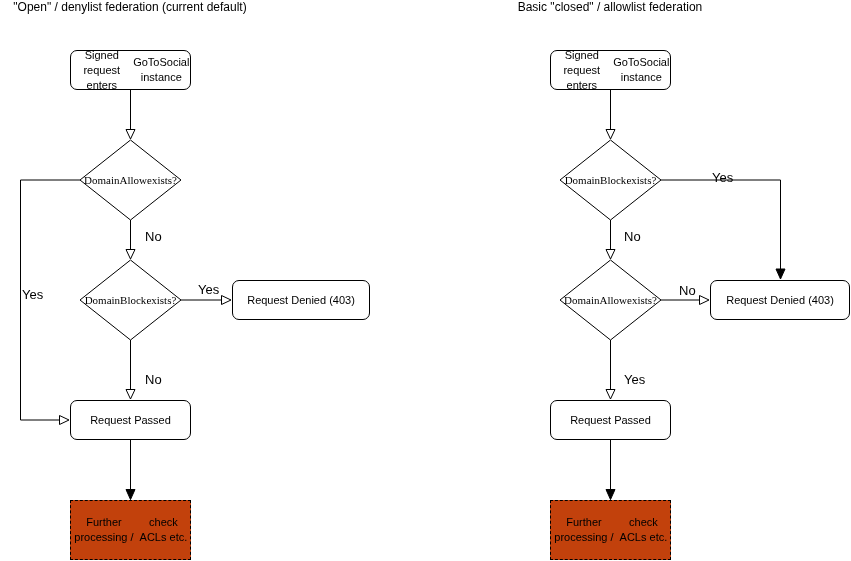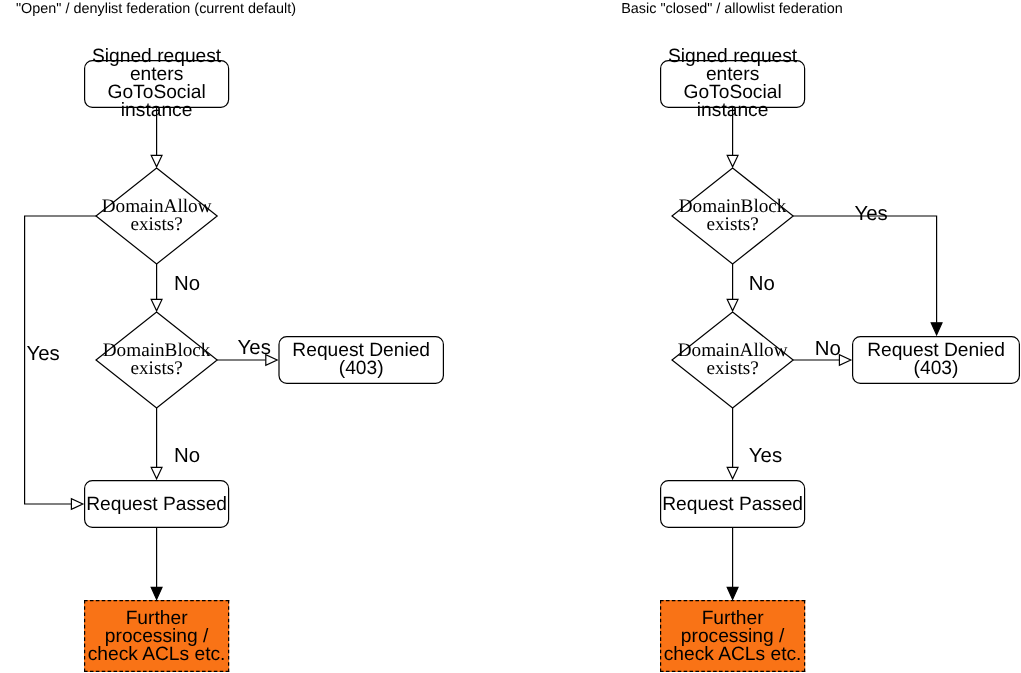--- a/index.html
+++ b/index.html
@@ -3,27 +3,27 @@
 <meta charset="utf-8">
 <style>
   html,body{margin:0;padding:0;background:#ffffff;}
   .canvas{position:relative;width:851px;height:561px;background:#ffffff;overflow:hidden;
           font-family:"Liberation Sans",sans-serif;color:#000000;}
   svg.wires{position:absolute;left:0;top:0;display:block;}
   .wire{fill:none;stroke:#000000;stroke-width:1;}
   .shape{fill:#ffffff;stroke:#000000;stroke-width:1;}
   .head-hollow{fill:#ffffff;stroke:#000000;stroke-width:1;}
   .head-filled{fill:#000000;stroke:#000000;stroke-width:1;}
-  .node{position:absolute;display:flex;flex-direction:column;align-items:center;justify-content:center;
-        text-align:center;font-size:16px;line-height:15px;box-sizing:border-box;}
+  .node{position:absolute;display:flex;flex-direction:row;align-items:center;justify-content:center;
+        text-align:center;font-size:11px;line-height:15px;box-sizing:border-box;}
   .rbox{border:1px solid #000000;border-radius:7px;background:#ffffff;}
-  .dashed{border:1px dashed #000000;background:#f97316;}
+  .dashed{border:1px dashed #000000;background:#c2410c;}
   .dtext{background:transparent;font-family:Liberation Serif, serif;}
   .title{position:absolute;font-size:12px;line-height:14px;text-align:center;}
-  .elabel{position:absolute;font-size:17px;line-height:12px;white-space:nowrap;}
+  .elabel{position:absolute;font-size:13px;line-height:12px;white-space:nowrap;}
 </style>
 </head>
 <body>
 
 <div class="canvas">
 
   <svg class="wires" width="851" height="561" viewBox="0 0 851 561">
 
     <path class="wire" d="M130.5 90 V129.5"></path>
     <polygon class="head-hollow" points="126,129.5 135,129.5 130.5,139"></polygon>

